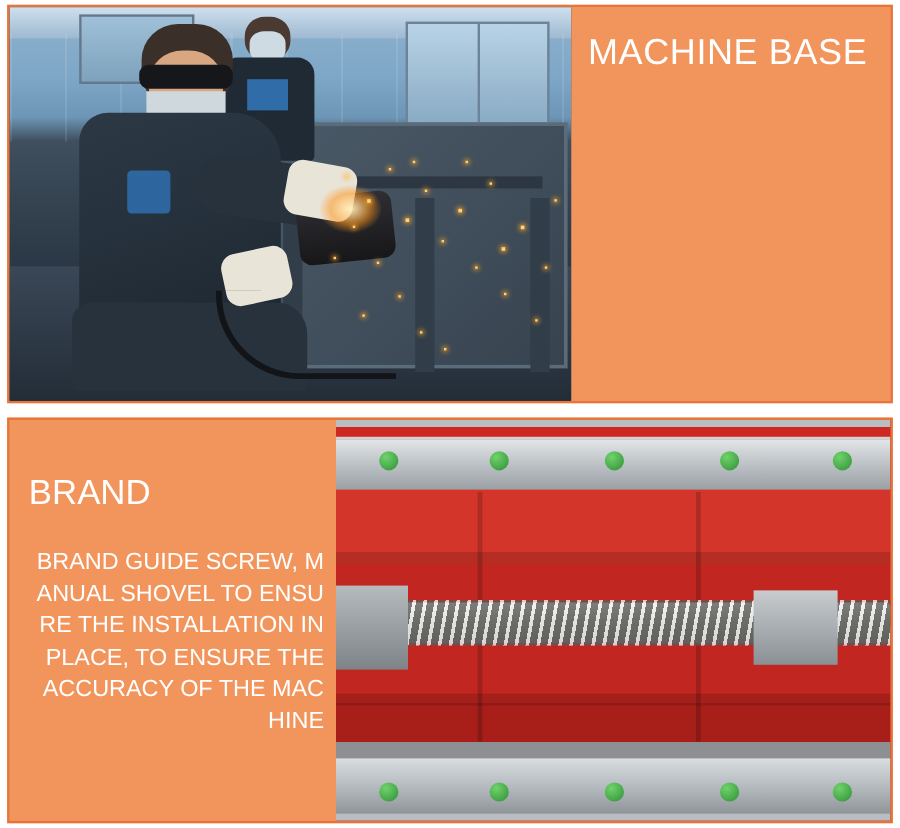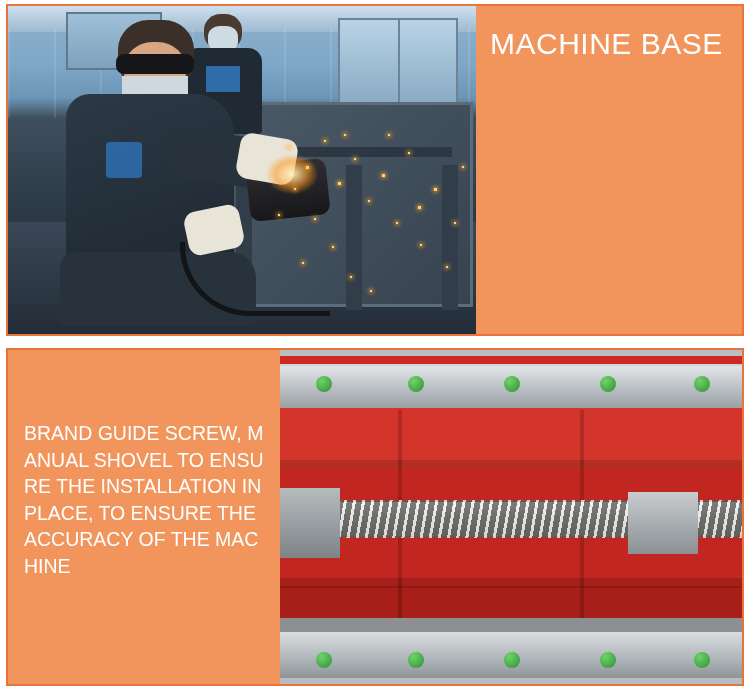--- a/index.html
+++ b/index.html
@@ -194,20 +194,21 @@
   .tb-title {
     font-size: 29px;
     line-height: 1.22;
     margin-bottom: 26px;
     font-weight: 400;
   }
   .tb-body {
     font-size: 19.5px;
     line-height: 1.36;
     word-break: break-all;
+    text-align: right;
   }
   .photo-screw {
     flex: 1;
     position: relative;
     overflow: hidden;
     background: #b3201c;
   }
   .screw-bg {
     position:absolute; inset:0;
     background: linear-gradient(to bottom,
@@ -336,20 +337,21 @@
 
     <div class="text-machine-base">
       <div class="tmb-title">MACHINE BASE</div>
     </div>
   </div>
 
   <div class="panel-two">
 
     <div class="text-brand">
       <div class="tb-title">
+        <div>BRAND</div>
       </div>
       <div class="tb-body">BRAND GUIDE SCREW, MANUAL SHOVEL TO ENSURE THE INSTALLATION IN PLACE, TO ENSURE THE ACCURACY OF THE MACHINE</div>
     </div>
 
     <div class="photo-screw">
       <div class="screw-bg"></div>
 
       <div class="red-ridge" style="top:110px;"></div>
       <div class="red-ridge" style="top:228px;"></div>
 

